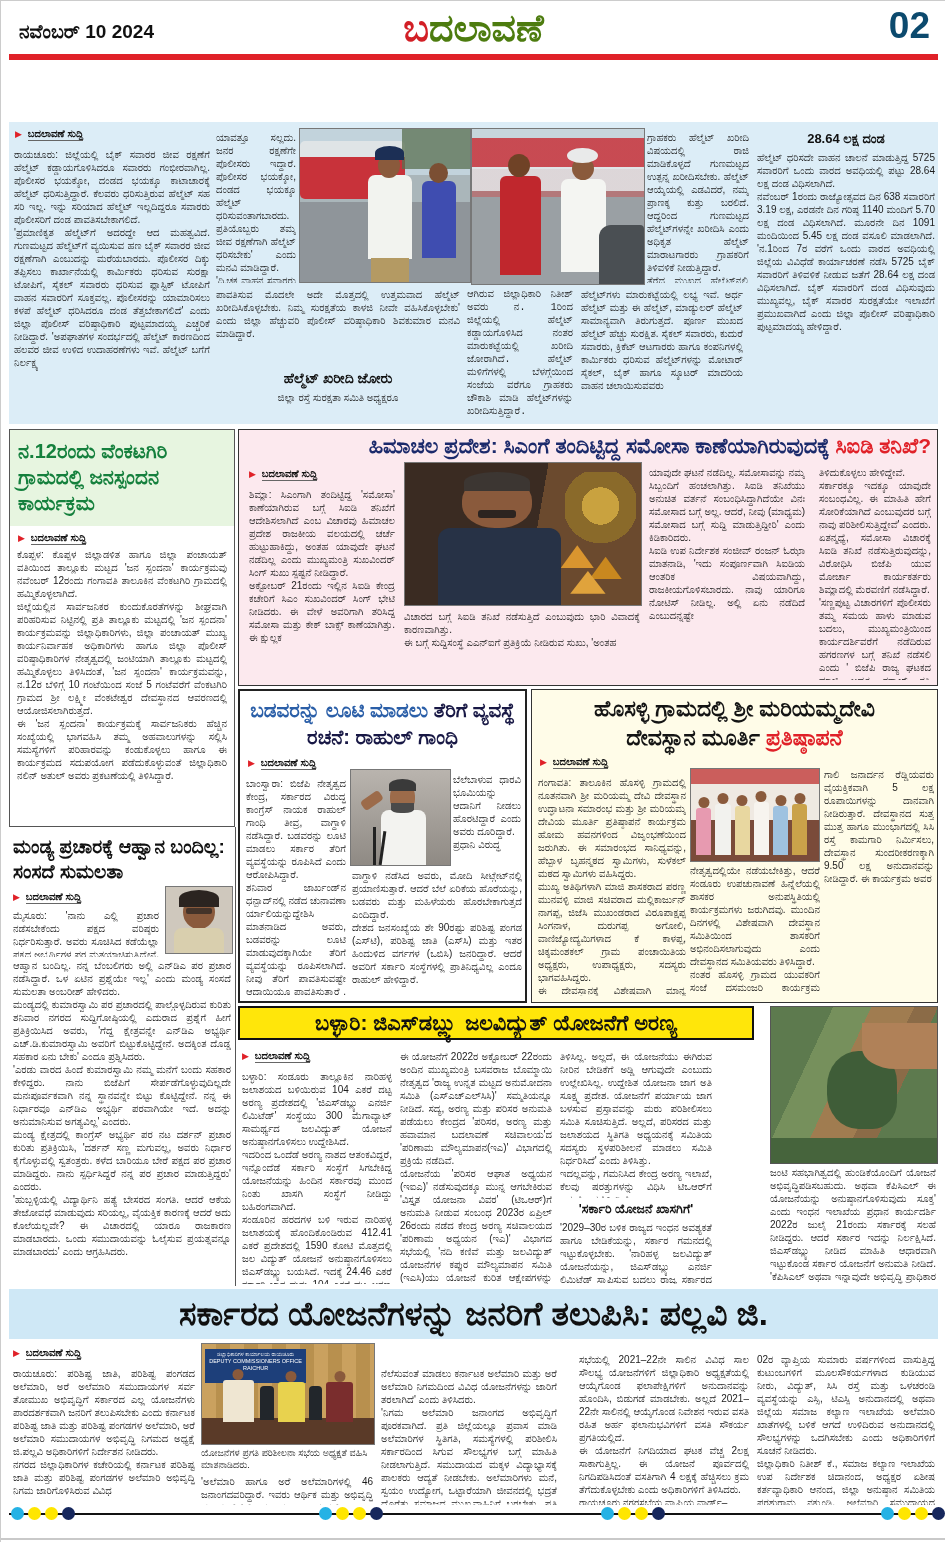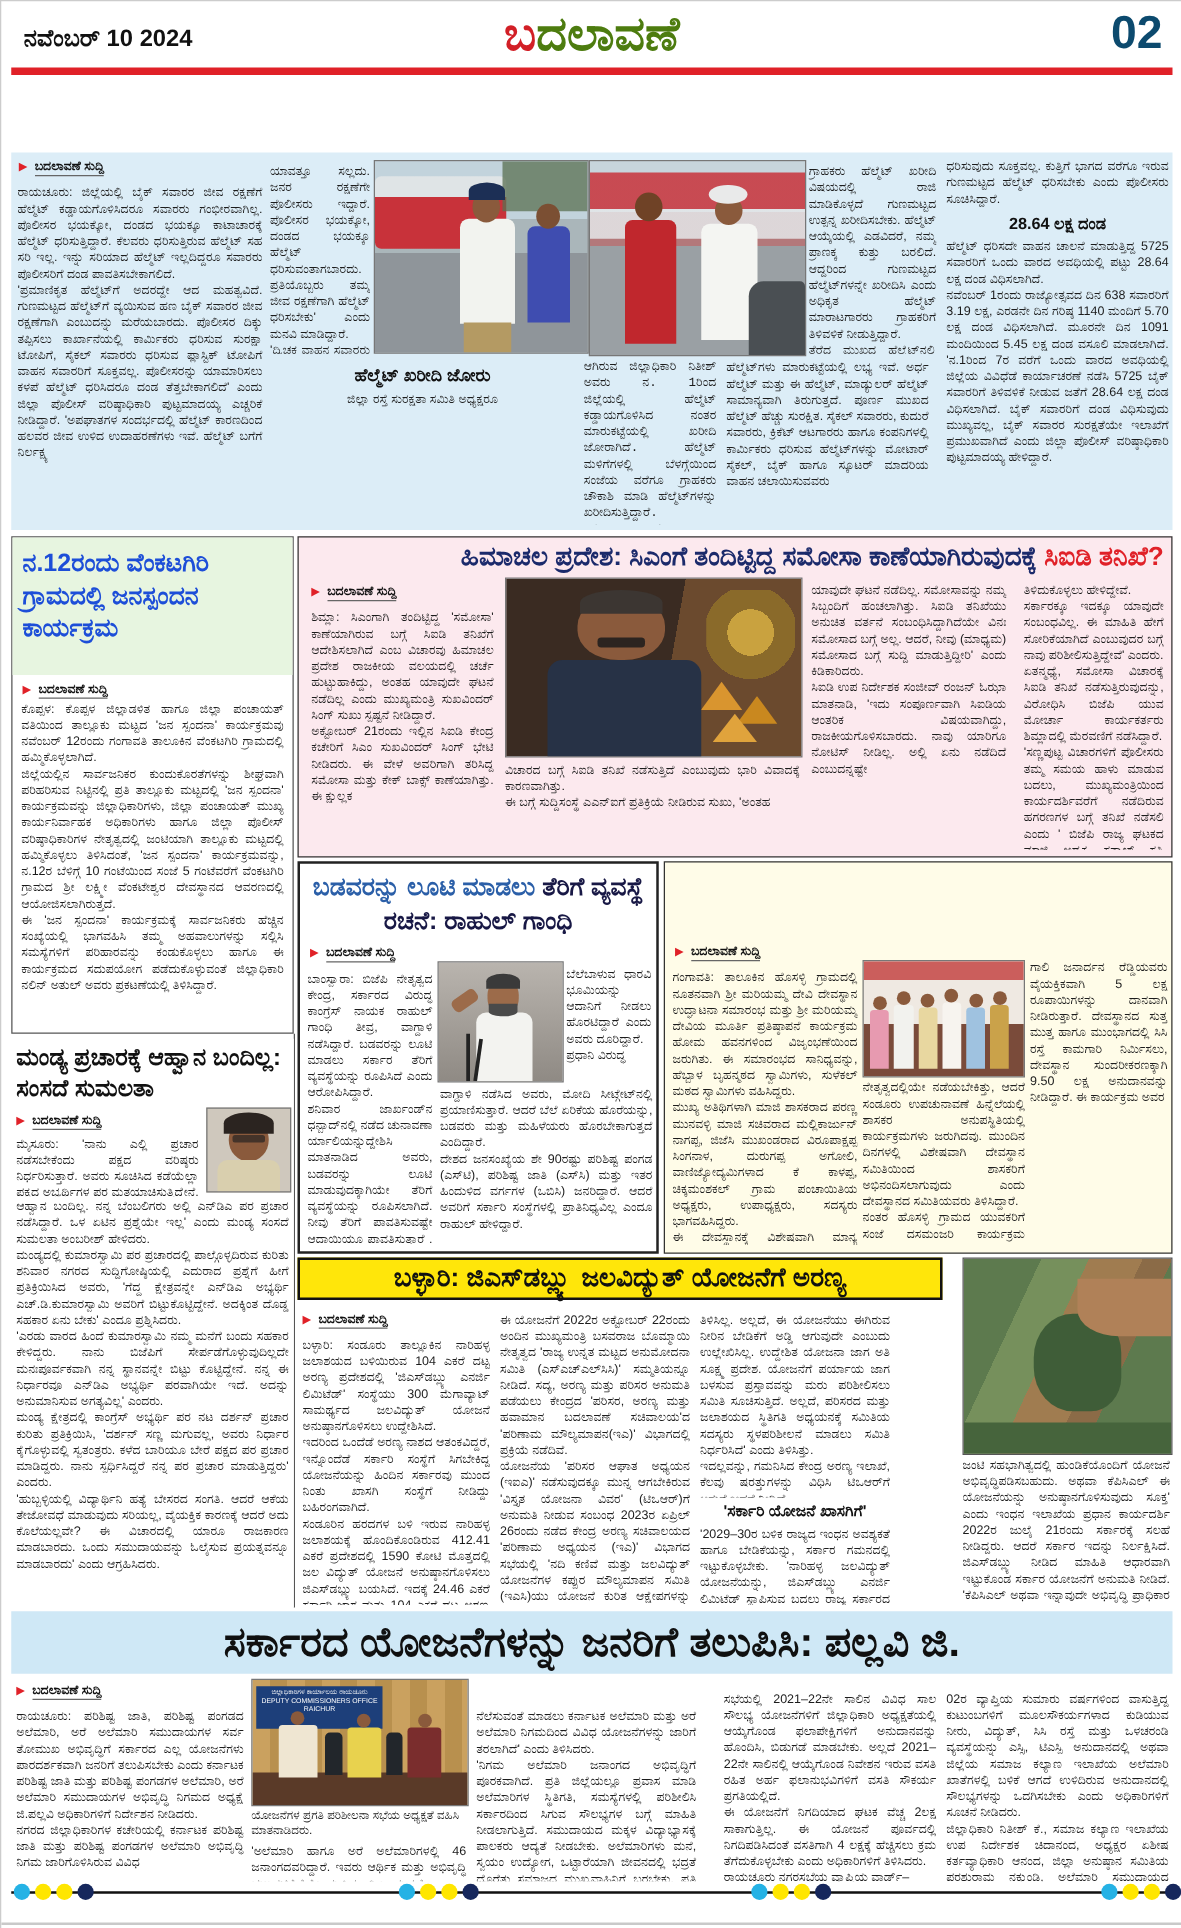--- a/index.html
+++ b/index.html
@@ -60,37 +60,37 @@
       <div class="abs" style="left:52%;top:32%;width:26%;height:60%;background:#f4f5f2;border-radius:7px 7px 0 0;"></div>
       <div class="abs" style="left:58%;top:18%;width:13%;height:15%;background:#8a5a3c;border-radius:50%;"></div>
       <div class="abs" style="left:55%;top:12%;width:18%;height:10%;background:#e9eaea;border-radius:50%;"></div>
       <div class="abs" style="left:74%;top:62%;width:26%;height:38%;background:#4a4f53;border-radius:12px 4px 0 0;"></div>
     </div>
 
     <div class="bodytext abs" style="left:638px;top:9px;width:102px;height:152px;">ಗ್ರಾಹಕರು ಹೆಲ್ಮೆಟ್ ಖರೀದಿ ವಿಷಯದಲ್ಲಿ ರಾಜಿ ಮಾಡಿಕೊಳ್ಳದೆ ಗುಣಮಟ್ಟದ ಉತ್ಪನ್ನ ಖರೀದಿಸಬೇಕು. ಹೆಲ್ಮೆಟ್ ಆಯ್ಕೆಯಲ್ಲಿ ಎಡವಿದರೆ, ನಮ್ಮ ಪ್ರಾಣಕ್ಕ ಕುತ್ತು ಬರಲಿದೆ. ಆದ್ದರಿಂದ ಗುಣಮಟ್ಟದ ಹೆಲ್ಮೆಟ್‌ಗಳನ್ನೇ ಖರೀದಿಸಿ ಎಂದು ಅಧಿಕೃತ ಹೆಲ್ಮೆಟ್ ಮಾರಾಟಗಾರರು ಗ್ರಾಹಕರಿಗೆ ತಿಳಿವಳಿಕೆ ನೀಡುತ್ತಿದ್ದಾರೆ.
 ತೆರೆದ ಮುಖದ ಹೆಲ್ಮೆಟ್‌ನಲ್ಲಿ ಎರಡು ವಿಧಗಳ</div>
 
     <div class="abs" style="left:748px;top:5px;width:178px;height:294px;">
-      <div class="bodytext" style="height:40px;">ಧರಿಸುವುದು ಸೂಕ್ತವಲ್ಲ. ಕುತ್ತಿಗೆ ಭಾಗದ ವರೆಗೂ ಇರುವ ಗುಣಮಟ್ಟದ ಹೆಲ್ಮೆಟ್ ಧರಿಸಬೇಕು ಎಂದು ಪೊಲೀಸರು ಸೂಚಿಸಿದ್ದಾರೆ.</div>
       <div class="subhead">28.64 ಲಕ್ಷ ದಂಡ</div>
       <div class="bodytext" style="height:224px;">ಹೆಲ್ಮೆಟ್ ಧರಿಸದೇ ವಾಹನ ಚಾಲನೆ ಮಾಡುತ್ತಿದ್ದ 5725 ಸವಾರರಿಗೆ ಒಂದು ವಾರದ ಅವಧಿಯಲ್ಲಿ ಪಟ್ಟು 28.64 ಲಕ್ಷ ದಂಡ ವಿಧಿಸಲಾಗಿದೆ.
 ನವೆಂಬರ್ 1ರಂದು ರಾಜ್ಯೋತ್ಸವದ ದಿನ 638 ಸವಾರರಿಗೆ 3.19 ಲಕ್ಷ, ಎರಡನೇ ದಿನ ಗರಿಷ್ಠ 1140 ಮಂದಿಗೆ 5.70 ಲಕ್ಷ ದಂಡ ವಿಧಿಸಲಾಗಿದೆ. ಮೂರನೇ ದಿನ 1091 ಮಂದಿಯಿಂದ 5.45 ಲಕ್ಷ ದಂಡ ವಸೂಲಿ ಮಾಡಲಾಗಿದೆ. 'ನ.1ರಿಂದ 7ರ ವರೆಗೆ ಒಂದು ವಾರದ ಅವಧಿಯಲ್ಲಿ ಜಿಲ್ಲೆಯ ವಿವಿಧೆಡೆ ಕಾರ್ಯಾಚರಣೆ ನಡೆಸಿ 5725 ಬೈಕ್ ಸವಾರರಿಗೆ ತಿಳಿವಳಿಕೆ ನೀಡುವ ಜತೆಗೆ 28.64 ಲಕ್ಷ ದಂಡ ವಿಧಿಸಲಾಗಿದೆ. ಬೈಕ್ ಸವಾರರಿಗೆ ದಂಡ ವಿಧಿಸುವುದು ಮುಖ್ಯವಲ್ಲ, ಬೈಕ್ ಸವಾರರ ಸುರಕ್ಷತೆಯೇ ಇಲಾಖೆಗೆ ಪ್ರಮುಖವಾಗಿದೆ ಎಂದು ಜಿಲ್ಲಾ ಪೊಲೀಸ್ ವರಿಷ್ಠಾಧಿಕಾರಿ ಪುಟ್ಟಮಾದಯ್ಯ ಹೇಳಿದ್ದಾರೆ.</div>
     </div>
 
     <div class="abs" style="left:207px;top:166px;width:244px;height:134px;">
+      <div class="bodytext" style="height:78px;">ಪಾವತಿಸುವ ಮೊದಲೇ ಅದೇ ಮೊತ್ತದಲ್ಲಿ ಉತ್ತಮವಾದ ಹೆಲ್ಮೆಟ್ ಖರೀದಿಸಿಕೊಳ್ಳಬೇಕು. ನಿಮ್ಮ ಸುರಕ್ಷತೆಯ ಕಾಳಜಿ ನೀವೇ ವಹಿಸಿಕೊಳ್ಳಬೇಕು' ಎಂದು ಜಿಲ್ಲಾ ಹೆಚ್ಚುವರಿ ಪೊಲೀಸ್ ವರಿಷ್ಠಾಧಿಕಾರಿ ಶಿವಕುಮಾರ ಮನವಿ ಮಾಡಿದ್ದಾರೆ.</div>
       <div class="subhead" style="font-size:14px;">ಹೆಲ್ಮೆಟ್ ಖರೀದಿ ಜೋರು</div>
       <div class="bodytext" style="height:20px;text-align:center;">ಜಿಲ್ಲಾ ರಸ್ತೆ ಸುರಕ್ಷತಾ ಸಮಿತಿ ಅಧ್ಯಕ್ಷರೂ</div>
     </div>
     <div class="bodytext abs" style="left:458px;top:166px;width:106px;height:132px;font-family:Liberation Mono, monospace;">ಆಗಿರುವ ಜಿಲ್ಲಾಧಿಕಾರಿ ನಿತೀಶ್ ಅವರು ನ. 1ರಿಂದ ಜಿಲ್ಲೆಯಲ್ಲಿ ಹೆಲ್ಮೆಟ್ ಕಡ್ಡಾಯಗೊಳಿಸಿದ ನಂತರ ಮಾರುಕಟ್ಟೆಯಲ್ಲಿ ಖರೀದಿ ಜೋರಾಗಿದೆ. ಹೆಲ್ಮೆಟ್ ಮಳಿಗೆಗಳಲ್ಲಿ ಬೆಳಗ್ಗೆಯಿಂದ ಸಂಜೆಯ ವರೆಗೂ ಗ್ರಾಹಕರು ಚೌಕಾಶಿ ಮಾಡಿ ಹೆಲ್ಮೆಟ್‌ಗಳನ್ನು ಖರೀದಿಸುತ್ತಿದ್ದಾರೆ.
 ರಸ್ತೆ ಬದಿಯಲ್ಲಿ ಅಗ್ಗದ ಬೆಲೆಯಿಂದ ಹಿಡಿದು ದುಬಾರಿ ಹೆಲ್ಮೆಟ್‌ಗಳು ಮಾರಾಟವಾಗುತ್ತಿವೆ.</div>
     <div class="bodytext abs" style="left:572px;top:166px;width:162px;height:132px;">ಹೆಲ್ಮೆಟ್‌ಗಳು ಮಾರುಕಟ್ಟೆಯಲ್ಲಿ ಲಭ್ಯ ಇವೆ. ಅರ್ಧ ಹೆಲ್ಮೆಟ್ ಮತ್ತು ಈ ಹೆಲ್ಮೆಟ್, ಮಾಡ್ಯುಲರ್ ಹೆಲ್ಮೆಟ್ ಸಾಮಾನ್ಯವಾಗಿ ತಿರುಗುತ್ತದೆ. ಪೂರ್ಣ ಮುಖದ ಹೆಲ್ಮೆಟ್ ಹೆಚ್ಚು ಸುರಕ್ಷಿತ. ಸೈಕಲ್ ಸವಾರರು, ಕುದುರೆ ಸವಾರರು, ಕ್ರಿಕೆಟ್ ಆಟಗಾರರು ಹಾಗೂ ಕಂಪನಿಗಳಲ್ಲಿ ಕಾರ್ಮಿಕರು ಧರಿಸುವ ಹೆಲ್ಮೆಟ್‌ಗಳನ್ನು ಮೋಟಾರ್ ಸೈಕಲ್, ಬೈಕ್ ಹಾಗೂ ಸ್ಕೂಟರ್ ಮಾದರಿಯ ವಾಹನ ಚಲಾಯಿಸುವವರು</div>
   </div>
 
   <div class="abs" style="left:8px;top:428px;width:226px;height:398px;border:1px solid #555;background:#fff;box-sizing:border-box;">
-    <div style="background:#e7f5e0;padding:8px 8px 24px 8px;font-size:20px;line-height:1.3;font-weight:bold;color:#1d4ed8;">ನ.12ರಂದು ವೆಂಕಟಗಿರಿ ಗ್ರಾಮದಲ್ಲಿ ಜನಸ್ಪಂದನ ಕಾರ್ಯಕ್ರಮ</div>
+    <div style="background:#e7f5e0;padding:8px 8px 10px 8px;font-size:20px;line-height:1.3;font-weight:bold;color:#15803d;">ನ.12ರಂದು ವೆಂಕಟಗಿರಿ ಗ್ರಾಮದಲ್ಲಿ ಜನಸ್ಪಂದನ ಕಾರ್ಯಕ್ರಮ</div>
     <div class="byline" style="margin:6px 0 4px 8px;">
       <span class="tri">▶</span>
       <span class="bl">ಬದಲಾವಣೆ ಸುದ್ದಿ</span>
     </div>
     <div class="bodytext" style="margin:4px 7px;height:288px;">ಕೊಪ್ಪಳ: ಕೊಪ್ಪಳ ಜಿಲ್ಲಾಡಳಿತ ಹಾಗೂ ಜಿಲ್ಲಾ ಪಂಚಾಯತ್ ವತಿಯಿಂದ ತಾಲ್ಲೂಕು ಮಟ್ಟದ 'ಜನ ಸ್ಪಂದನಾ' ಕಾರ್ಯಕ್ರಮವು ನವೆಂಬರ್ 12ರಂದು ಗಂಗಾವತಿ ತಾಲೂಕಿನ ವೆಂಕಟಗಿರಿ ಗ್ರಾಮದಲ್ಲಿ ಹಮ್ಮಿಕೊಳ್ಳಲಾಗಿದೆ.
 ಜಿಲ್ಲೆಯಲ್ಲಿನ ಸಾರ್ವಜನಿಕರ ಕುಂದುಕೊರತೆಗಳನ್ನು ಶೀಘ್ರವಾಗಿ ಪರಿಹರಿಸುವ ನಿಟ್ಟಿನಲ್ಲಿ ಪ್ರತಿ ತಾಲ್ಲೂಕು ಮಟ್ಟದಲ್ಲಿ 'ಜನ ಸ್ಪಂದನಾ' ಕಾರ್ಯಕ್ರಮವನ್ನು ಜಿಲ್ಲಾಧಿಕಾರಿಗಳು, ಜಿಲ್ಲಾ ಪಂಚಾಯತ್ ಮುಖ್ಯ ಕಾರ್ಯನಿರ್ವಾಹಕ ಅಧಿಕಾರಿಗಳು ಹಾಗೂ ಜಿಲ್ಲಾ ಪೊಲೀಸ್ ವರಿಷ್ಠಾಧಿಕಾರಿಗಳ ನೇತೃತ್ವದಲ್ಲಿ ಜಂಟಿಯಾಗಿ ತಾಲ್ಲೂಕು ಮಟ್ಟದಲ್ಲಿ ಹಮ್ಮಿಕೊಳ್ಳಲು ತಿಳಿಸಿದಂತೆ, 'ಜನ ಸ್ಪಂದನಾ' ಕಾರ್ಯಕ್ರಮವನ್ನು, ನ.12ರ ಬೆಳಿಗ್ಗೆ 10 ಗಂಟೆಯಿಂದ ಸಂಜೆ 5 ಗಂಟೆವರೆಗೆ ವೆಂಕಟಗಿರಿ ಗ್ರಾಮದ ಶ್ರೀ ಲಕ್ಷ್ಮೀ ವೆಂಕಟೇಶ್ವರ ದೇವಸ್ಥಾನದ ಆವರಣದಲ್ಲಿ ಆಯೋಜಿಸಲಾಗಿರುತ್ತದೆ.
 ಈ 'ಜನ ಸ್ಪಂದನಾ' ಕಾರ್ಯಕ್ರಮಕ್ಕೆ ಸಾರ್ವಜನಿಕರು ಹೆಚ್ಚಿನ ಸಂಖ್ಯೆಯಲ್ಲಿ ಭಾಗವಹಿಸಿ ತಮ್ಮ ಅಹವಾಲುಗಳನ್ನು ಸಲ್ಲಿಸಿ ಸಮಸ್ಯೆಗಳಿಗೆ ಪರಿಹಾರವನ್ನು ಕಂಡುಕೊಳ್ಳಲು ಹಾಗೂ ಈ ಕಾರ್ಯಕ್ರಮದ ಸದುಪಯೋಗ ಪಡೆದುಕೊಳ್ಳುವಂತೆ ಜಿಲ್ಲಾಧಿಕಾರಿ ನಲಿನ್ ಅತುಲ್ ಅವರು ಪ್ರಕಟಣೆಯಲ್ಲಿ ತಿಳಿಸಿದ್ದಾರೆ.</div>
   </div>
 
   <div class="abs" style="left:234px;top:826px;width:1px;height:459px;background:#555;"></div>
@@ -165,20 +165,24 @@
       <div class="abs" style="left:22%;top:60%;width:3%;height:40%;background:#222;"></div>
       <div class="abs" style="left:30%;top:64%;width:3%;height:36%;background:#222;transform:rotate(8deg);"></div>
     </div>
     <div class="bodytext abs" style="left:213px;top:82px;width:68px;height:128px;">ಬೆಲೆಬಾಳುವ ಧಾರವಿ ಭೂಮಿಯನ್ನು ಆದಾನಿಗೆ ನೀಡಲು ಹೊರಟಿದ್ದಾರೆ ಎಂದು ಅವರು ದೂರಿದ್ದಾರೆ.
 ಪ್ರಧಾನಿ ವಿರುದ್ಧ</div>
     <div class="bodytext abs" style="left:112px;top:178px;width:170px;height:128px;">ವಾಗ್ದಾಳಿ ನಡೆಸಿದ ಅವರು, ಮೋದಿ ಸೀಟ್ಗೇಟ್‌ನಲ್ಲಿ ಪ್ರಯಾಣಿಸುತ್ತಾರೆ. ಆದರೆ ಬೆಲೆ ಏರಿಕೆಯ ಹೊರೆಯನ್ನು, ಬಡವರು ಮತ್ತು ಮಹಿಳೆಯರು ಹೊರಬೇಕಾಗುತ್ತದೆ ಎಂದಿದ್ದಾರೆ.
 ದೇಶದ ಜನಸಂಖ್ಯೆಯ ಶೇ 90ರಷ್ಟು ಪರಿಶಿಷ್ಟ ಪಂಗಡ (ಎಸ್‌ಟಿ), ಪರಿಶಿಷ್ಟ ಜಾತಿ (ಎಸ್‌ಸಿ) ಮತ್ತು ಇತರ ಹಿಂದುಳಿದ ವರ್ಗಗಳ (ಒಬಿಸಿ) ಜನರಿದ್ದಾರೆ. ಆದರೆ ಅವರಿಗೆ ಸರ್ಕಾರಿ ಸಂಸ್ಥೆಗಳಲ್ಲಿ ಪ್ರಾತಿನಿಧ್ಯವಿಲ್ಲ ಎಂದೂ ರಾಹುಲ್ ಹೇಳಿದ್ದಾರೆ.</div>
   </div>
 
   <div class="abs" style="left:530px;top:688px;width:407px;height:314px;background:#fffce8;border:1px solid #333;box-sizing:border-box;">
+    <div style="padding:5px 6px 2px 6px;text-align:center;font-size:22px;line-height:1.3;font-weight:bold;color:#141414;">
+      <div>ಹೊಸಳ್ಳಿ ಗ್ರಾಮದಲ್ಲಿ ಶ್ರೀ ಮರಿಯಮ್ಮದೇವಿ</div>
+      <div><span>ದೇವಸ್ಥಾನ ಮೂರ್ತಿ </span><span style="color:#e02128;">ಪ್ರತಿಷ್ಠಾಪನೆ</span></div>
+    </div>
     <div class="byline abs" style="left:8px;top:66px;">
       <span class="tri">▶</span>
       <span class="bl">ಬದಲಾವಣೆ ಸುದ್ದಿ</span>
     </div>
     <div class="bodytext abs" style="left:6px;top:86px;width:148px;height:220px;">ಗಂಗಾವತಿ: ತಾಲೂಕಿನ ಹೊಸಳ್ಳಿ ಗ್ರಾಮದಲ್ಲಿ ನೂತನವಾಗಿ ಶ್ರೀ ಮರಿಯಮ್ಮ ದೇವಿ ದೇವಸ್ಥಾನ ಉದ್ಘಾಟನಾ ಸಮಾರಂಭ ಮತ್ತು ಶ್ರೀ ಮರಿಯಮ್ಮ ದೇವಿಯ ಮೂರ್ತಿ ಪ್ರತಿಷ್ಠಾಪನೆ ಕಾರ್ಯಕ್ರಮ ಹೋಮ ಹವನಗಳಿಂದ ವಿಜೃಂಭಣೆಯಿಂದ ಜರುಗಿತು. ಈ ಸಮಾರಂಭದ ಸಾನಿಧ್ಯವನ್ನು, ಹೆಬ್ಬಾಳ ಬೃಹನ್ಮಠದ ಸ್ವಾಮಿಗಳು, ಸುಳೆಕಲ್ ಮಠದ ಸ್ವಾಮಿಗಳು ವಹಿಸಿದ್ದರು.
 ಮುಖ್ಯ ಅತಿಥಿಗಳಾಗಿ ಮಾಜಿ ಶಾಸಕರಾದ ಪರಣ್ಣ ಮುನವಳ್ಳಿ ಮಾಜಿ ಸಚಿವರಾದ ಮಲ್ಲಿಕಾರ್ಜುನ್ ನಾಗಪ್ಪ, ಜಿಜೆಸಿ ಮುಖಂಡರಾದ ವಿರೂಪಾಕ್ಷಪ್ಪ ಸಿಂಗನಾಳ, ದುರುಗಪ್ಪ ಅಗೋಲಿ, ವಾಣಿಜ್ಯೋದ್ಯಮಿಗಳಾದ ಕೆ ಕಾಳಪ್ಪ, ಚಿಕ್ಕಮಂಶಕಲ್ ಗ್ರಾಮ ಪಂಚಾಯಿತಿಯ ಅಧ್ಯಕ್ಷರು, ಉಪಾಧ್ಯಕ್ಷರು, ಸದಸ್ಯರು ಭಾಗವಹಿಸಿದ್ದರು.
 ಈ ದೇವಸ್ಥಾನಕ್ಕೆ ವಿಶೇಷವಾಗಿ ಮಾನ್ಯ ಶಾಸಕರಾದ ಶ್ರೀ</div>
     <div class="photo" style="left:158px;top:78px;width:128px;height:92px;background:linear-gradient(#efe9e2 0 55%,#7a4b3a 55% 100%);">
       <div class="abs" style="left:0;top:0;width:100%;height:16%;background:#c23b3b;opacity:.8;"></div>
       <div class="person" style="left:4%;width:12%;height:52%;bottom:6%;background:#e79ab0;"></div>

